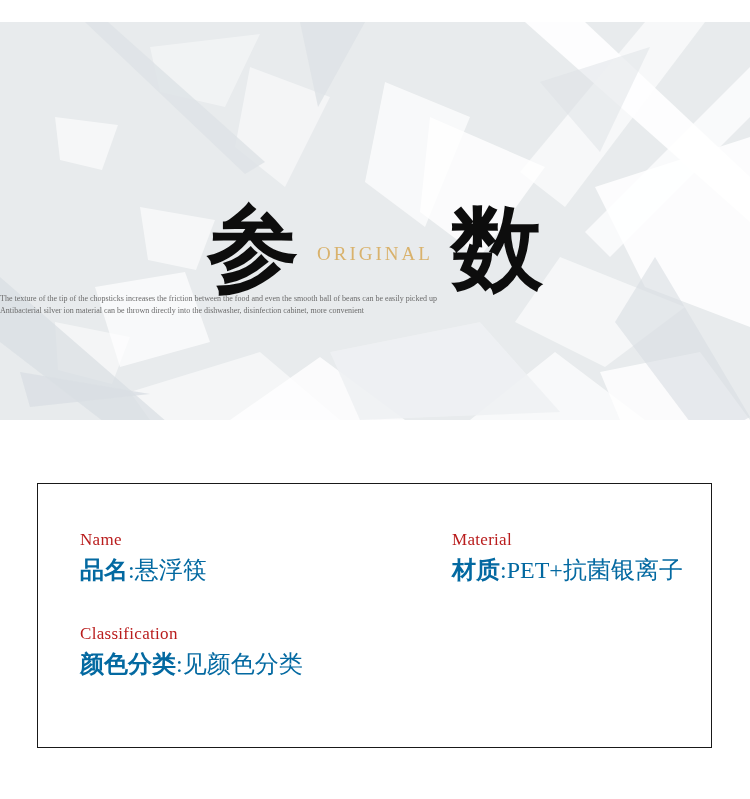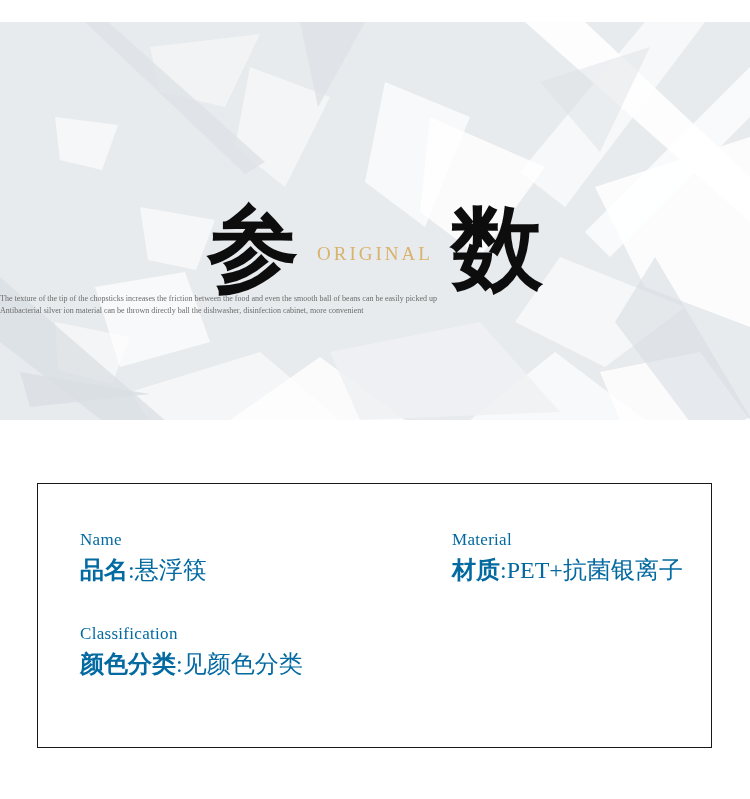--- a/index.html
+++ b/index.html
@@ -46,21 +46,21 @@
     position: absolute; left: 37px; top: 483px;
     width: 675px; height: 265px;
     background: #ffffff;
     border: 1.5px solid #191919;
   }
   .field { position: absolute; }
   .f-name           { left: 42px;  top: 46px;  }
   .f-material       { left: 414px; top: 46px;  }
   .f-classification { left: 42px;  top: 140px; }
   .label-en {
-    font-size: 17px; line-height: 20px; color: #0369a1; letter-spacing: 0.3px;
+    font-size: 17px; line-height: 20px; color: #b91c1c; letter-spacing: 0.3px;
   }
   .value-zh {
     margin-top: 5px; font-size: 24px; line-height: 30px; color: #0369a1;
   }
   .value-zh .zh-label { font-weight: bold; }
   .value-zh .zh-sep, .value-zh .zh-val { font-weight: normal; }
 </style>
 </head>
 <body>
 
@@ -98,21 +98,21 @@
     </svg>
 
     <div class="title-row">
       <span class="hanzi">参</span>
       <span class="accent">ORIGINAL</span>
       <span class="hanzi">数</span>
     </div>
 
     <div class="subtitle">
       <span>The texture of the tip of the chopsticks increases the friction between the food and even the smooth ball of beans can be easily picked up</span>
-      <span>Antibacterial silver ion material can be thrown directly ball the dishwasher, disinfection cabinet, more convenient</span>
+      <span>Antibacterial silver ion material can be thrown directly into the dishwasher, disinfection cabinet, more convenient</span>
     </div>
   </section>
 
   <section class="specs-box">
 
     <div class="field f-name">
       <div class="label-en">Name</div>
       <div class="value-zh">
         <span class="zh-label">品名</span><span class="zh-sep">:</span><span class="zh-val">悬浮筷</span>
       </div>

